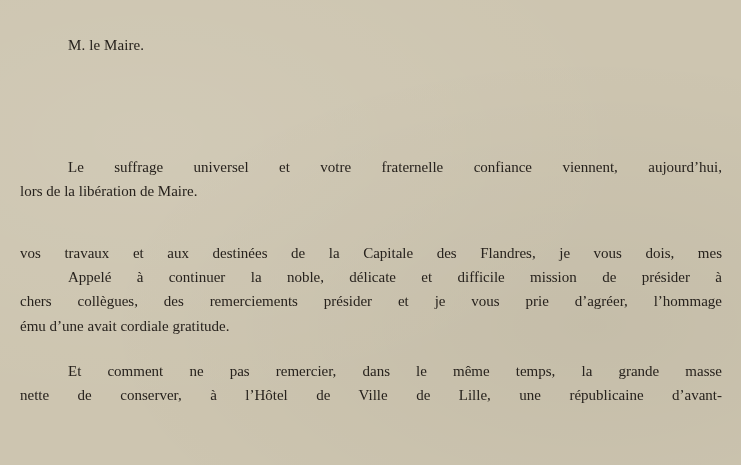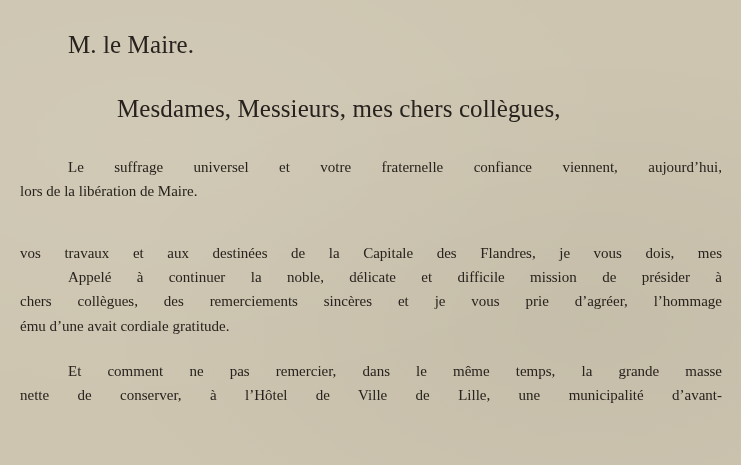--- a/index.html
+++ b/index.html
@@ -20,21 +20,21 @@
     }
     .page {
       position: absolute;
       left: 0;
       top: 0;
       width: 741px;
       height: 465px;
     }
     .line {
       position: absolute;
-      font-size: 25px;
+      font-size: 15px;
       line-height: 24px;
       white-space: nowrap;
       letter-spacing: 0.1px;
     }
     .salutation {
       left: 68px;
       top: 33px;
     }
     .greeting {
       left: 117px;
@@ -68,32 +68,31 @@
     .p2 { top: 241px; }
     .p3 { top: 359px; }
   </style>
 </head>
 <body>
 
 <div class="page">
 
   <div class="line salutation">M. le Maire.</div>
 
-  <div class="line greeting">Mesdames, Messieurs, mes chers collègues,</div>
 
   <div class="para p1" style="text-indent:0">
     <span class="ln first">Le suffrage universel et votre fraternelle confiance viennent, aujourd’hui,</span>
     <span class="ln last">lors de la libération de Maire.</span>
   </div>
 
   <div class="para p2" style="text-indent:0">
     <span class="ln">vos travaux et aux destinées de la Capitale des Flandres, je vous dois, mes</span>
     <span class="ln first">Appelé à continuer la noble, délicate et difficile mission de présider à</span>
-    <span class="ln">chers collègues, des remerciements sincères et je vous prie d’agréer, l’hommage</span>
+    <span class="ln">chers collègues, des remerciements présider et je vous prie d’agréer, l’hommage</span>
     <span class="ln last">ému d’une avait cordiale gratitude.</span>
   </div>
 
   <div class="para p3" style="text-indent:0">
     <span class="ln first">Et comment ne pas remercier, dans le même temps, la grande masse</span>
-    <span class="ln">nette de conserver, à l’Hôtel de Ville de Lille, une municipalité d’avant-</span>
+    <span class="ln">nette de conserver, à l’Hôtel de Ville de Lille, une républicaine d’avant-</span>
   </div>
 
 </div>
 
 </body></html>

